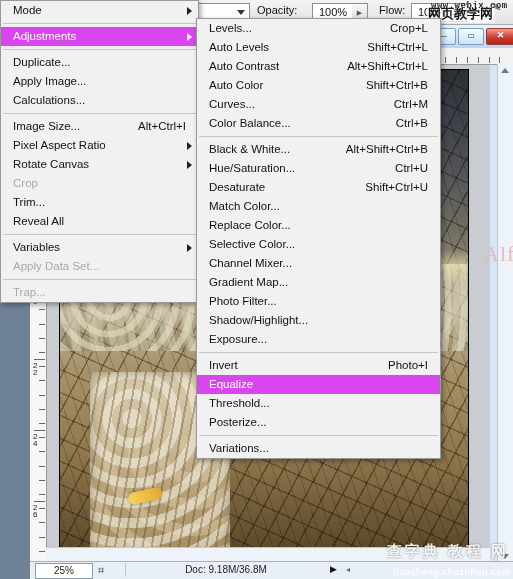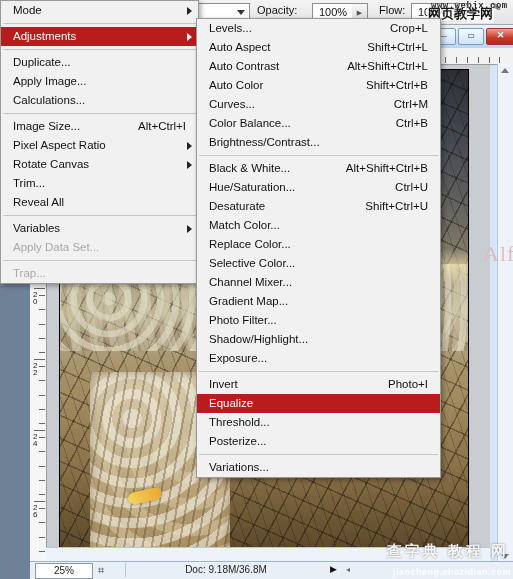--- a/index.html
+++ b/index.html
@@ -275,21 +275,21 @@
     font-size: 11.5px; color: #111;
   }
   .mi .sub {
     position: absolute; right: 6px; top: 6px;
     width: 0; height: 0;
     border-top: 4px solid transparent; border-bottom: 4px solid transparent;
     border-left: 5px solid #222;
   }
   .mi.disabled { color: #a9a9a9; }
   .mi.sel {
-    background: #b91c1c;
+    background: #d946ef;
     color: #fff;
   }
   .mi.sel .sub { border-left-color: #fff; }
   .msep {
     height: 1px; margin: 3px 2px 3px 2px;
     background: #c6c6c6;
   }
 
   
   .wm {
@@ -486,38 +486,38 @@
       <div class="msep"></div>
       <div class="mi sel"><span class="lab">Adjustments</span><span class="sub"></span></div>
       <div class="msep"></div>
       <div class="mi"><span class="lab">Duplicate...</span></div>
       <div class="mi"><span class="lab">Apply Image...</span></div>
       <div class="mi"><span class="lab">Calculations...</span></div>
       <div class="msep"></div>
       <div class="mi"><span class="lab">Image Size...</span><span class="sc">Alt+Ctrl+I</span></div>
       <div class="mi"><span class="lab">Pixel Aspect Ratio</span><span class="sub"></span></div>
       <div class="mi"><span class="lab">Rotate Canvas</span><span class="sub"></span></div>
+      <div class="mi disabled"><span class="lab">Crop</span></div>
       <div class="mi"><span class="lab">Trim...</span></div>
       <div class="mi"><span class="lab">Reveal All</span></div>
       <div class="msep"></div>
       <div class="mi"><span class="lab">Variables</span><span class="sub"></span></div>
       <div class="mi disabled"><span class="lab">Apply Data Set...</span></div>
       <div class="msep"></div>
       <div class="mi disabled"><span class="lab">Trap...</span></div>
     </div>
 
   <div class="menu" id="menu-adjust">
     <div class="wm" id="wm-alfo-1">Alfoart.com</div>
   <div class="mi"><span class="lab">Levels...</span><span class="sc">Crop+L</span></div>
-      <div class="mi"><span class="lab">Auto Aspect</span><span class="sc">Shift+Ctrl+L</span></div>
+      <div class="mi"><span class="lab">Auto Levels</span><span class="sc">Shift+Ctrl+L</span></div>
       <div class="mi"><span class="lab">Auto Contrast</span><span class="sc">Alt+Shift+Ctrl+L</span></div>
       <div class="mi"><span class="lab">Auto Color</span><span class="sc">Shift+Ctrl+B</span></div>
       <div class="mi"><span class="lab">Curves...</span><span class="sc">Ctrl+M</span></div>
       <div class="mi"><span class="lab">Color Balance...</span><span class="sc">Ctrl+B</span></div>
-      <div class="mi"><span class="lab">Brightness/Contrast...</span></div>
       <div class="msep"></div>
       <div class="mi"><span class="lab">Black &amp; White...</span><span class="sc">Alt+Shift+Ctrl+B</span></div>
       <div class="mi"><span class="lab">Hue/Saturation...</span><span class="sc">Ctrl+U</span></div>
       <div class="mi"><span class="lab">Desaturate</span><span class="sc">Shift+Ctrl+U</span></div>
       <div class="mi"><span class="lab">Match Color...</span></div>
       <div class="mi"><span class="lab">Replace Color...</span></div>
       <div class="mi"><span class="lab">Selective Color...</span></div>
       <div class="mi"><span class="lab">Channel Mixer...</span></div>
       <div class="mi"><span class="lab">Gradient Map...</span></div>
       <div class="mi"><span class="lab">Photo Filter...</span></div>

